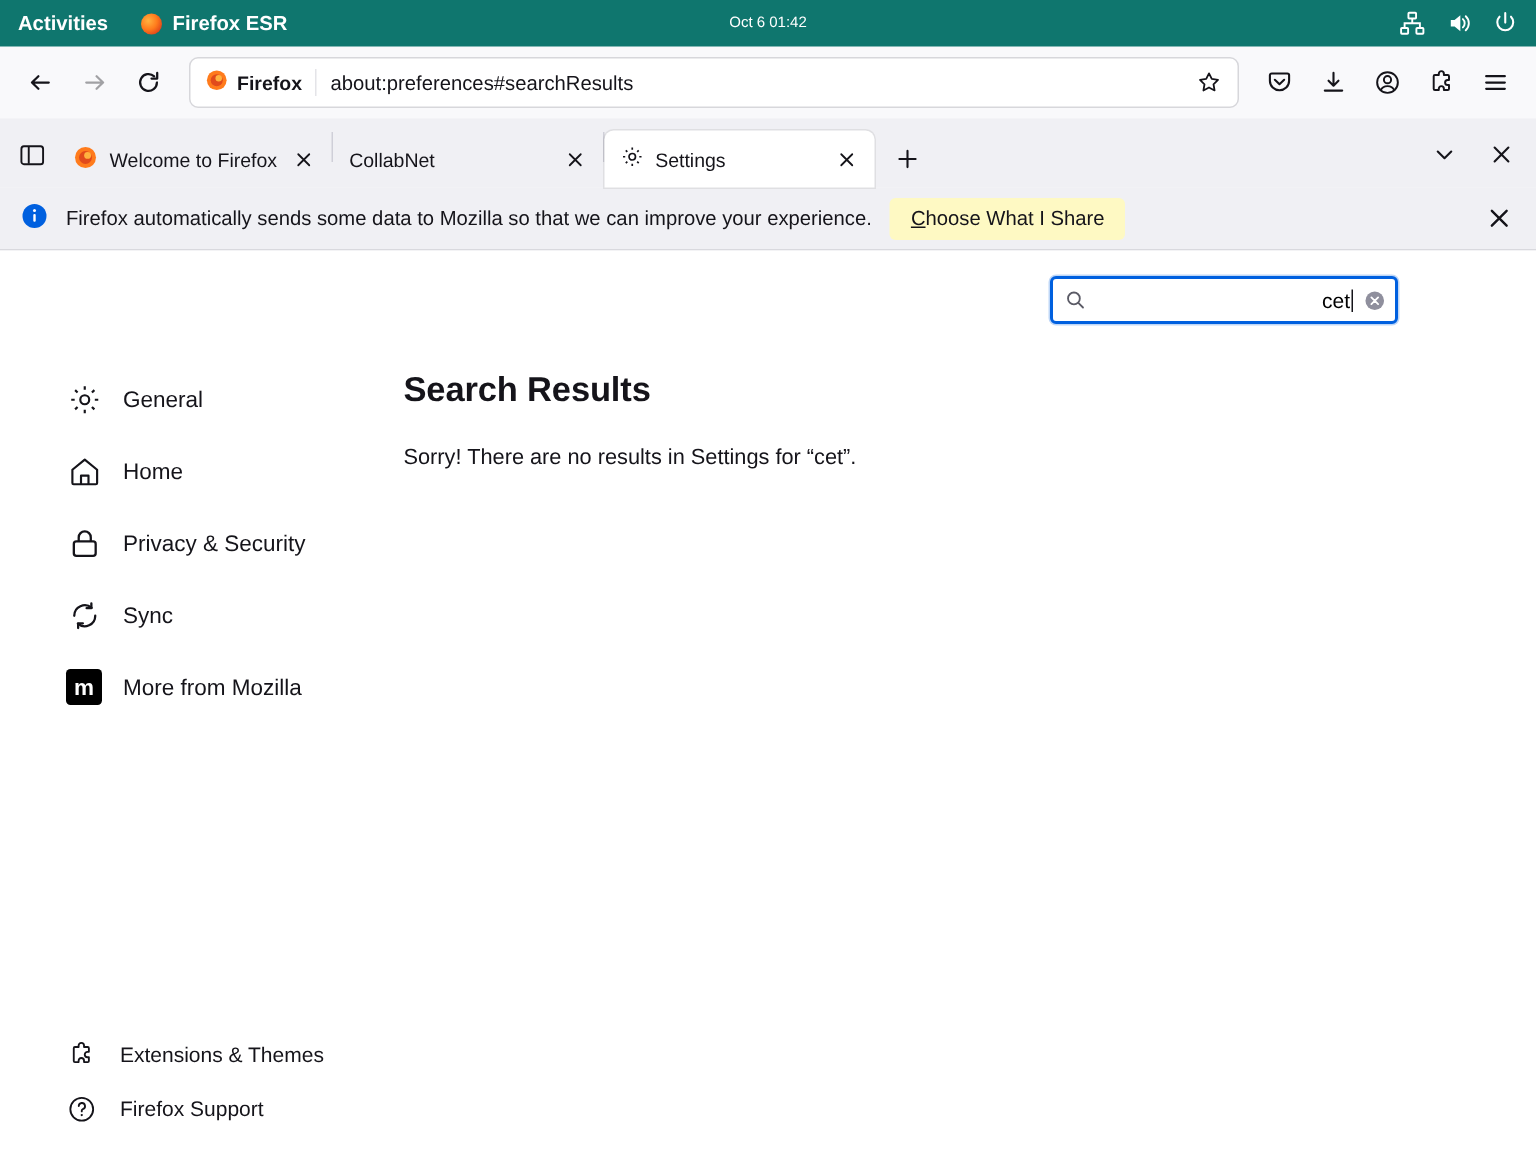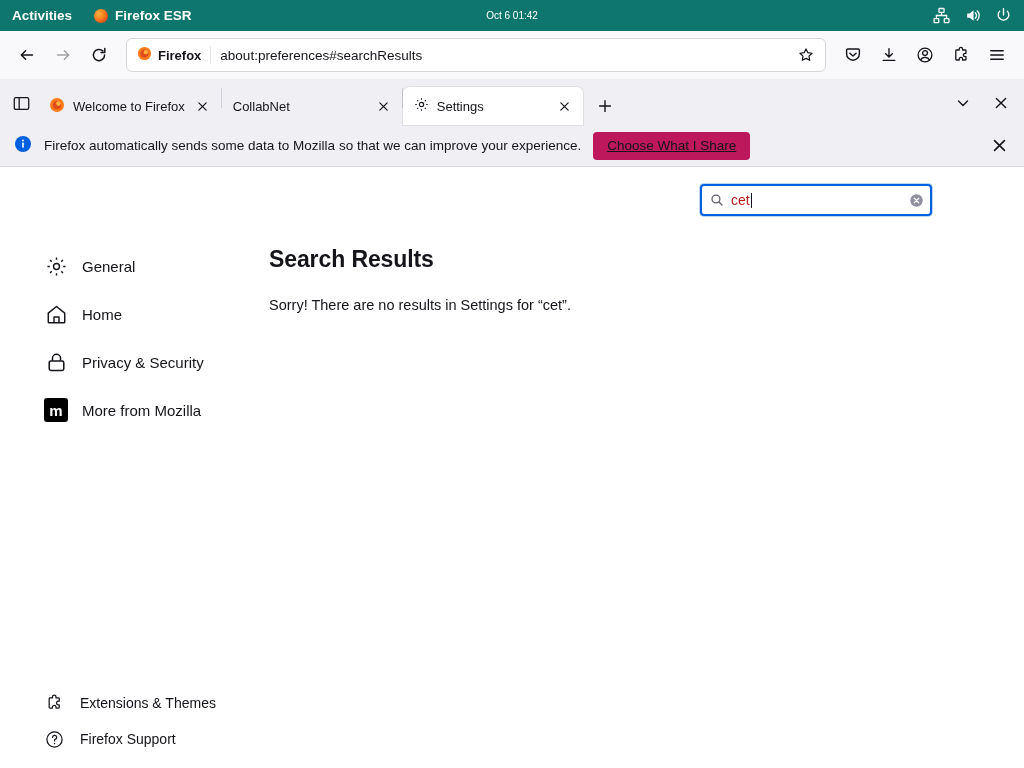--- a/index.html
+++ b/index.html
@@ -188,30 +188,29 @@
     border-bottom: 1px solid #d9d9de;
     display: flex;
     align-items: center;
     padding: 0 12px 0 14px;
     gap: 12px;
     font-size: 13.5px;
     color: #15141a;
   }
   #notif .notif-text { white-space: nowrap; }
   #notif-btn {
-    background: #be185d;
+    background: #fef9c3;
     border: none;
     border-radius: 4px;
     height: 28px;
     padding: 0 14px;
     font-size: 13.5px;
     font-family: "Liberation Sans", sans-serif;
     color: #15141a;
     cursor: pointer;
-    text-decoration: underline;
   }
   #notif-btn u { text-decoration: underline; }
   #notif-close {
     margin-left: auto;
     width: 26px; height: 26px;
     display: flex; align-items: center; justify-content: center;
     border-radius: 4px;
     cursor: pointer;
   }
 
@@ -235,23 +234,24 @@
     display: flex;
     align-items: center;
     padding: 0 6px 0 8px;
     gap: 7px;
     box-shadow: 0 0 0 1px rgba(0,96,223,0.25);
   }
   #prefs-search .magnifier { flex: 0 0 auto; display: flex; }
   #prefs-search .sval {
     flex: 1;
     font-size: 14px;
-    color: #b91c1c;
+    color: #000000;
     position: relative;
     white-space: nowrap;
+    text-align: right;
   }
   #prefs-search .caret {
     display: inline-block;
     width: 1px;
     height: 15px;
     background: #15141a;
     vertical-align: -3px;
     margin-left: 1px;
   }
   #prefs-search .clear { flex: 0 0 auto; cursor: pointer; display: flex; }
@@ -561,20 +561,30 @@
         <div class="nav-item">
           <span class="ni-icon">
             <svg width="23" height="23" viewBox="0 0 24 24" fill="none" stroke="#15141a" stroke-width="1.6" stroke-linejoin="round">
               <rect x="4.4" y="10.4" width="15.2" height="10" rx="1.8"></rect>
               <path d="M7.8 10.3V7.6a4.2 4.2 0 0 1 8.4 0v2.7"></path>
             </svg>
           </span>
           <span>Privacy &amp; Security</span>
         </div>
 
+        <div class="nav-item">
+          <span class="ni-icon">
+            <svg width="23" height="23" viewBox="0 0 24 24" fill="none" stroke="#15141a" stroke-width="1.6" stroke-linecap="round" stroke-linejoin="round">
+              <path d="M19.3 12a7.3 7.3 0 0 1-12.1 5.5"></path>
+              <path d="M4.7 12a7.3 7.3 0 0 1 12.1-5.5"></path>
+              <path d="M16.6 3.4v3.3h-3.3M7.4 20.6v-3.3h3.3"></path>
+            </svg>
+          </span>
+          <span>Sync</span>
+        </div>
 
         <div class="nav-item">
           <span class="ni-icon">
             <span class="mozilla-m">m</span>
           </span>
           <span>More from Mozilla</span>
         </div>
 
         <div class="nav-bottom">
           <div class="nav-item">

